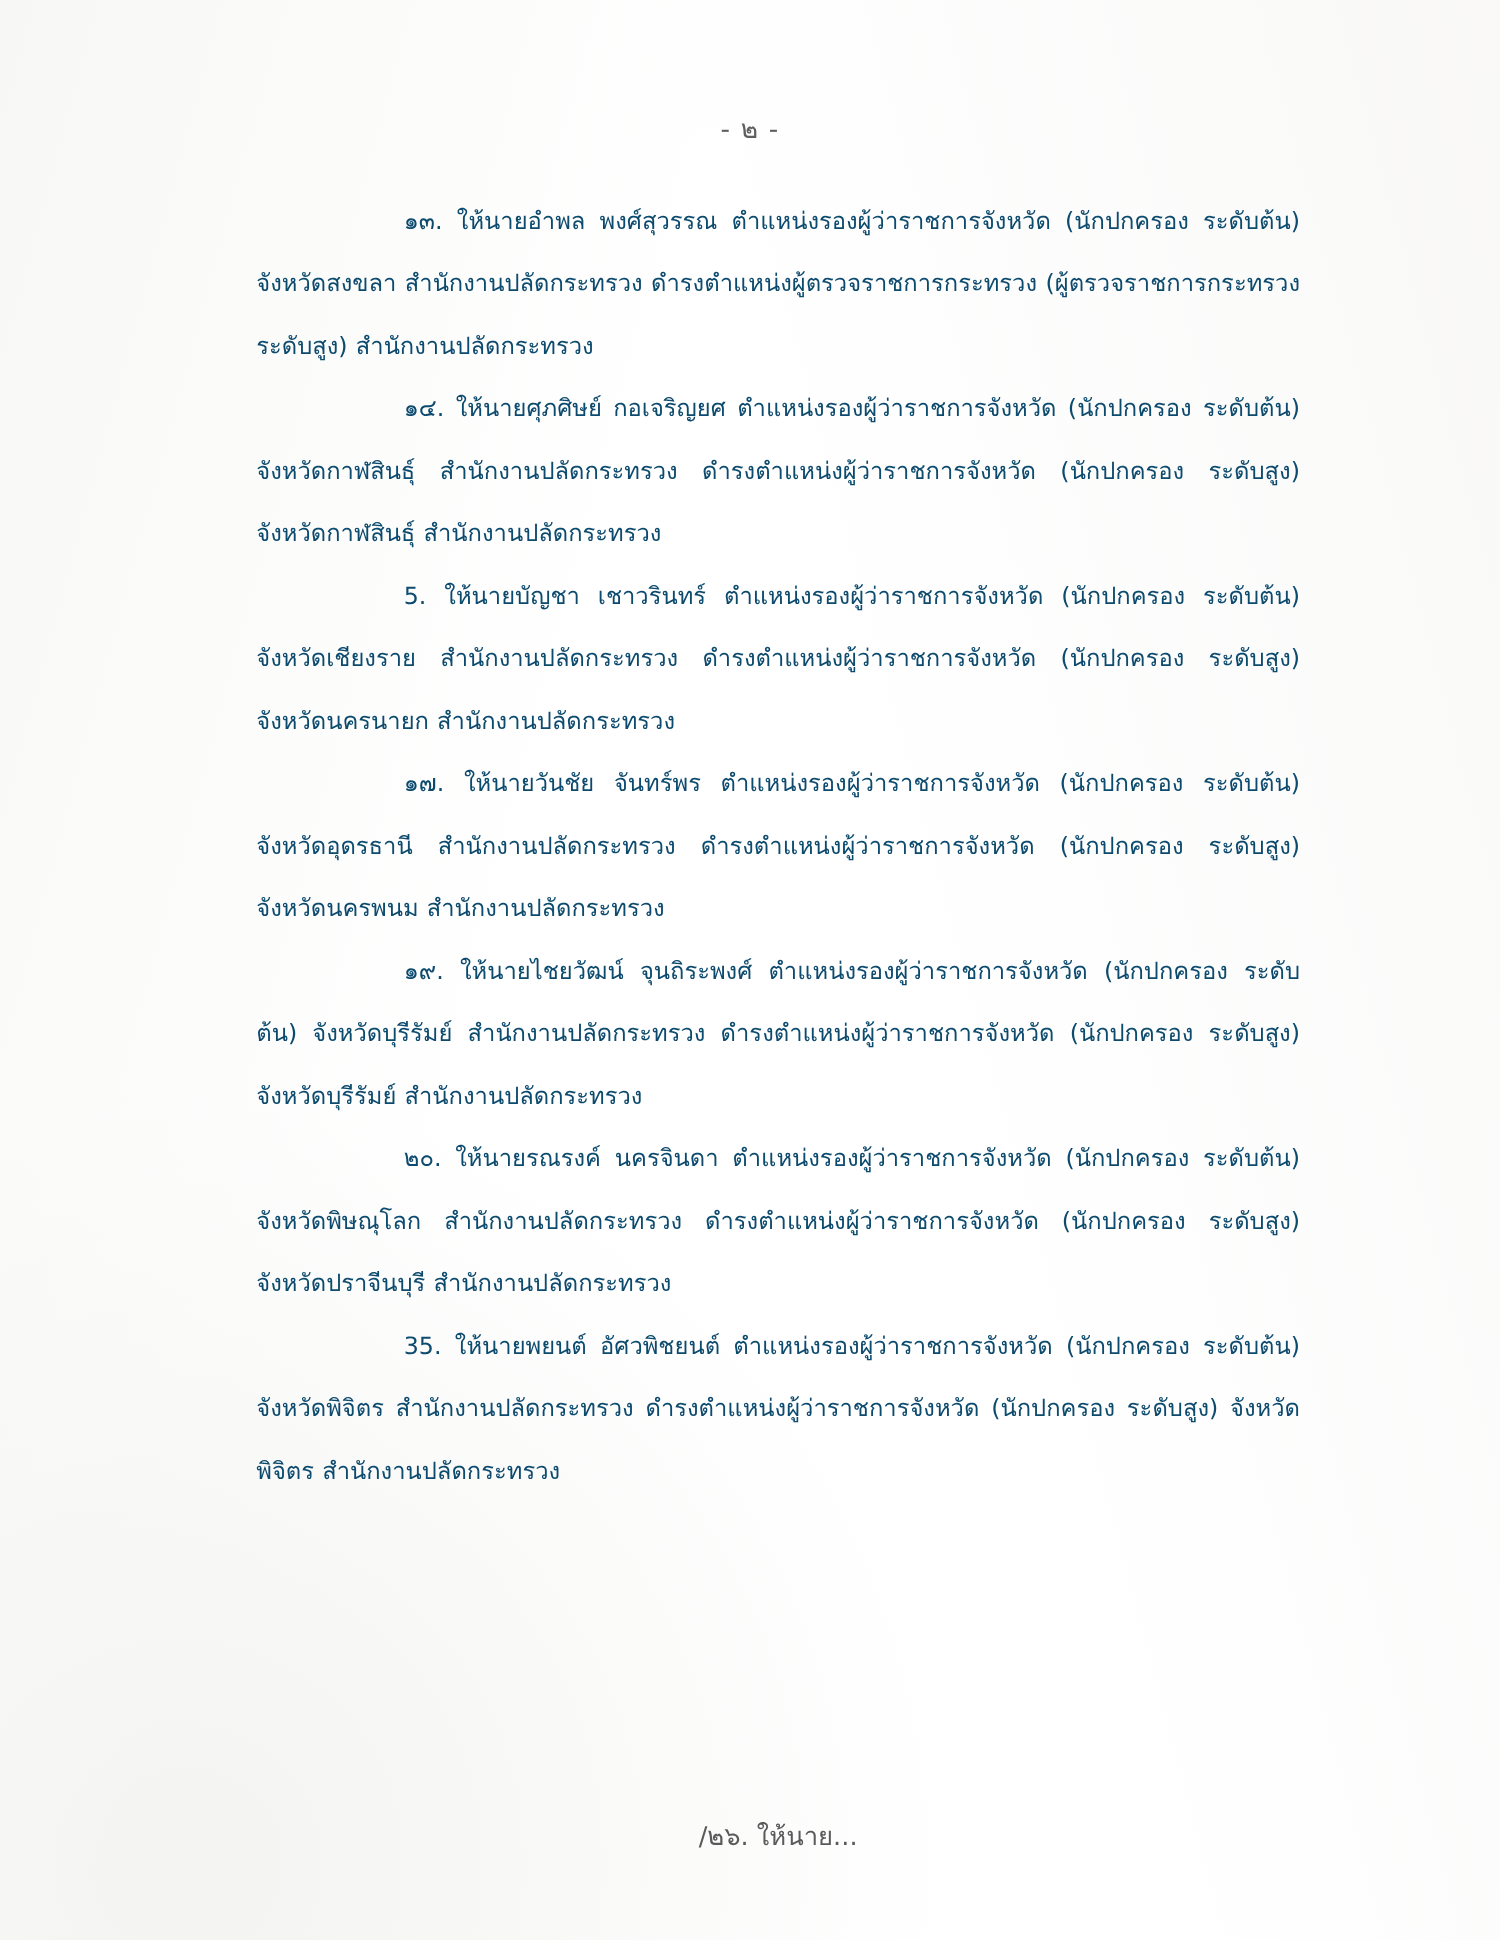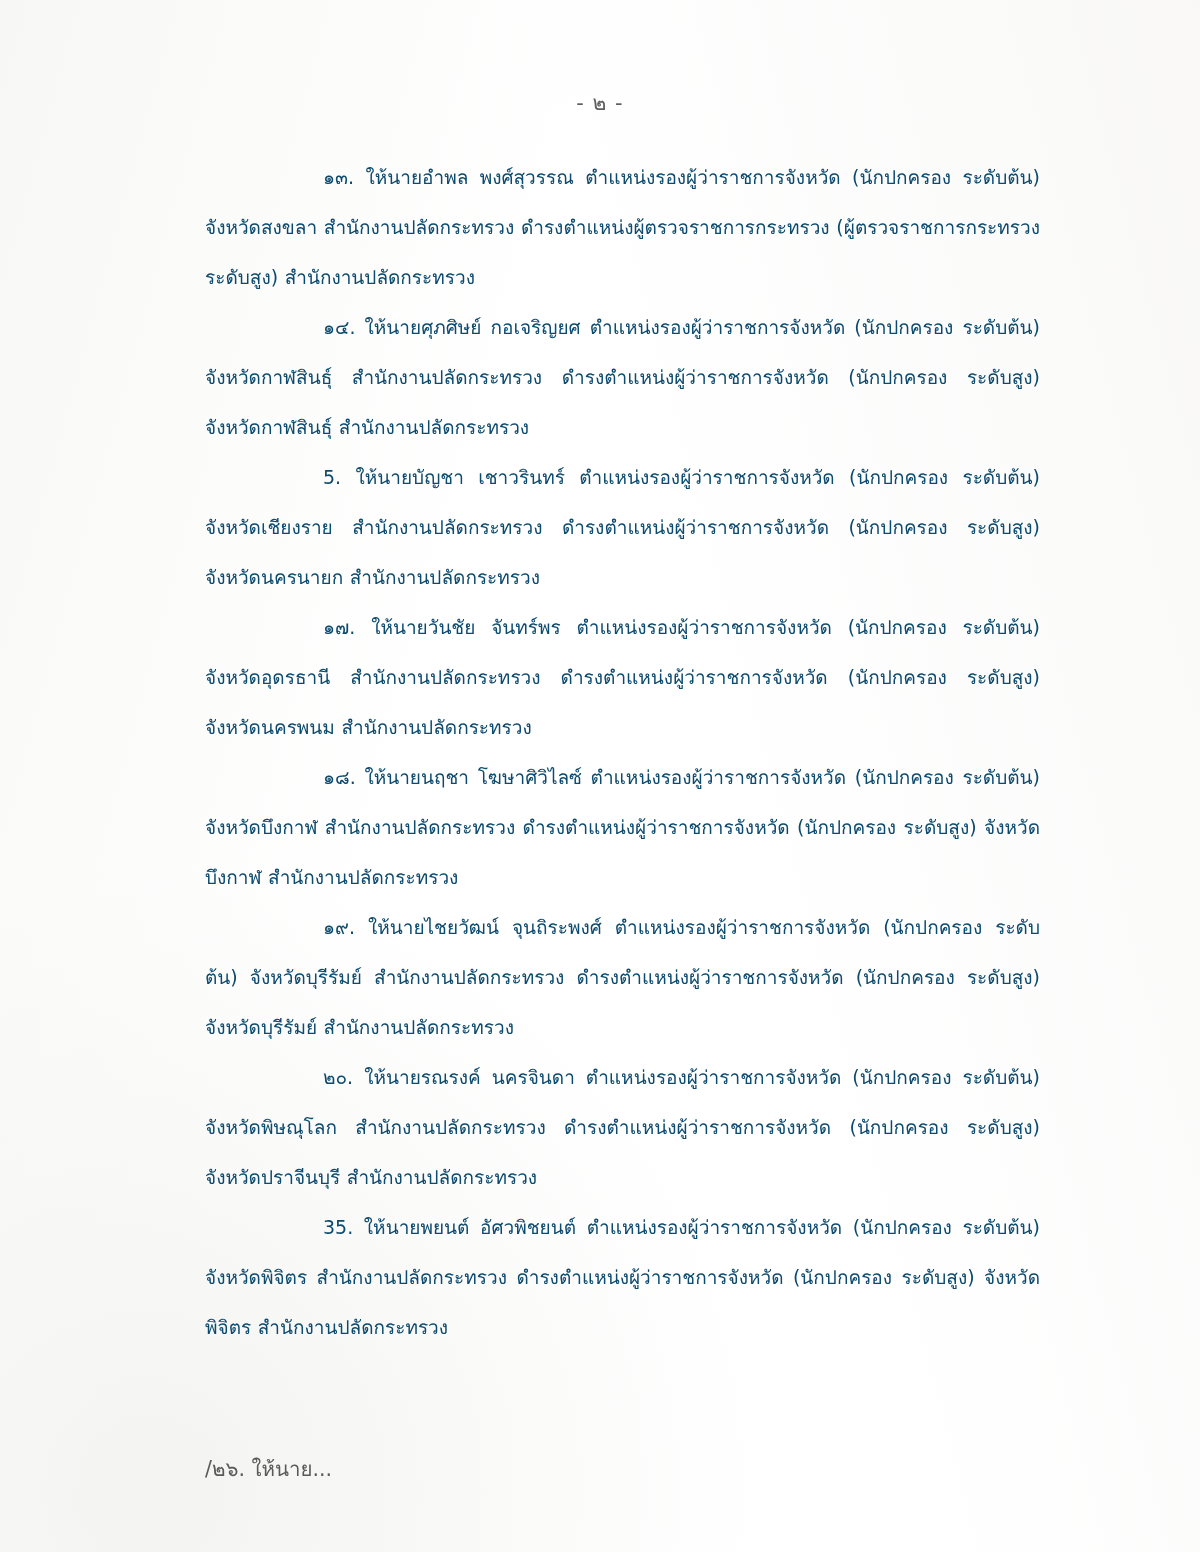--- a/index.html
+++ b/index.html
@@ -56,41 +56,40 @@
   }
   .para .indent {
     display: inline-block;
     width: 118px;
   }
   .footer-note {
     position: absolute;
     top: 1452px;
     left: 205px;
     width: 835px;
-    text-align: left;
+    text-align: center;
     font-size: 20.5px;
     color: #5a5a5a;
   }
 </style>
 </head>
 <body>
 
 <div class="page">
 
   <div class="scan-wash"></div>
 
   <div class="page-number">- ๒ -</div>
 
   <div class="body-block">
 
   <p class="para"><span class="indent"></span><span>๑๓.</span> <span>ให้นายอำพล พงศ์สุวรรณ ตำแหน่งรองผู้ว่าราชการจังหวัด (นักปกครอง ระดับต้น) จังหวัดสงขลา สำนักงานปลัดกระทรวง ดำรงตำแหน่งผู้ตรวจราชการกระทรวง (ผู้ตรวจราชการกระทรวง ระดับสูง) สำนักงานปลัดกระทรวง</span></p>
       <p class="para"><span class="indent"></span><span>๑๔.</span> <span>ให้นายศุภศิษย์ กอเจริญยศ ตำแหน่งรองผู้ว่าราชการจังหวัด (นักปกครอง ระดับต้น) จังหวัดกาฬสินธุ์ สำนักงานปลัดกระทรวง ดำรงตำแหน่งผู้ว่าราชการจังหวัด (นักปกครอง ระดับสูง) จังหวัดกาฬสินธุ์ สำนักงานปลัดกระทรวง</span></p>
       <p class="para"><span class="indent"></span><span>5.</span> <span>ให้นายบัญชา เชาวรินทร์ ตำแหน่งรองผู้ว่าราชการจังหวัด (นักปกครอง ระดับต้น) จังหวัดเชียงราย สำนักงานปลัดกระทรวง ดำรงตำแหน่งผู้ว่าราชการจังหวัด (นักปกครอง ระดับสูง) จังหวัดนครนายก สำนักงานปลัดกระทรวง</span></p>
       <p class="para"><span class="indent"></span><span>๑๗.</span> <span>ให้นายวันชัย จันทร์พร ตำแหน่งรองผู้ว่าราชการจังหวัด (นักปกครอง ระดับต้น) จังหวัดอุดรธานี สำนักงานปลัดกระทรวง ดำรงตำแหน่งผู้ว่าราชการจังหวัด (นักปกครอง ระดับสูง) จังหวัดนครพนม สำนักงานปลัดกระทรวง</span></p>
-      <p class="para"><span class="indent"></span><span>๑๘.</span> <span>ให้นายนฤชา โฆษาศิวิไลซ์ ตำแหน่งรองผู้ว่าราชการจังหวัด (นักปกครอง ระดับต้น) จังหวัดบึงกาฬ สำนักงานปลัดกระทรวง ดำรงตำแหน่งผู้ว่าราชการจังหวัด (นักปกครอง ระดับสูง) จังหวัดบึงกาฬ สำนักงานปลัดกระทรวง</span></p>
       <p class="para"><span class="indent"></span><span>๑๙.</span> <span>ให้นายไชยวัฒน์ จุนถิระพงศ์ ตำแหน่งรองผู้ว่าราชการจังหวัด (นักปกครอง ระดับต้น) จังหวัดบุรีรัมย์ สำนักงานปลัดกระทรวง ดำรงตำแหน่งผู้ว่าราชการจังหวัด (นักปกครอง ระดับสูง) จังหวัดบุรีรัมย์ สำนักงานปลัดกระทรวง</span></p>
       <p class="para"><span class="indent"></span><span>๒๐.</span> <span>ให้นายรณรงค์ นครจินดา ตำแหน่งรองผู้ว่าราชการจังหวัด (นักปกครอง ระดับต้น) จังหวัดพิษณุโลก สำนักงานปลัดกระทรวง ดำรงตำแหน่งผู้ว่าราชการจังหวัด (นักปกครอง ระดับสูง) จังหวัดปราจีนบุรี สำนักงานปลัดกระทรวง</span></p>
       <p class="para"><span class="indent"></span><span>35.</span> <span>ให้นายพยนต์ อัศวพิชยนต์ ตำแหน่งรองผู้ว่าราชการจังหวัด (นักปกครอง ระดับต้น) จังหวัดพิจิตร สำนักงานปลัดกระทรวง ดำรงตำแหน่งผู้ว่าราชการจังหวัด (นักปกครอง ระดับสูง) จังหวัดพิจิตร สำนักงานปลัดกระทรวง</span></p>
     </div>
 
   <div class="footer-note">/๒๖. ให้นาย...</div>
 
 </div>
 
 </body></html>

